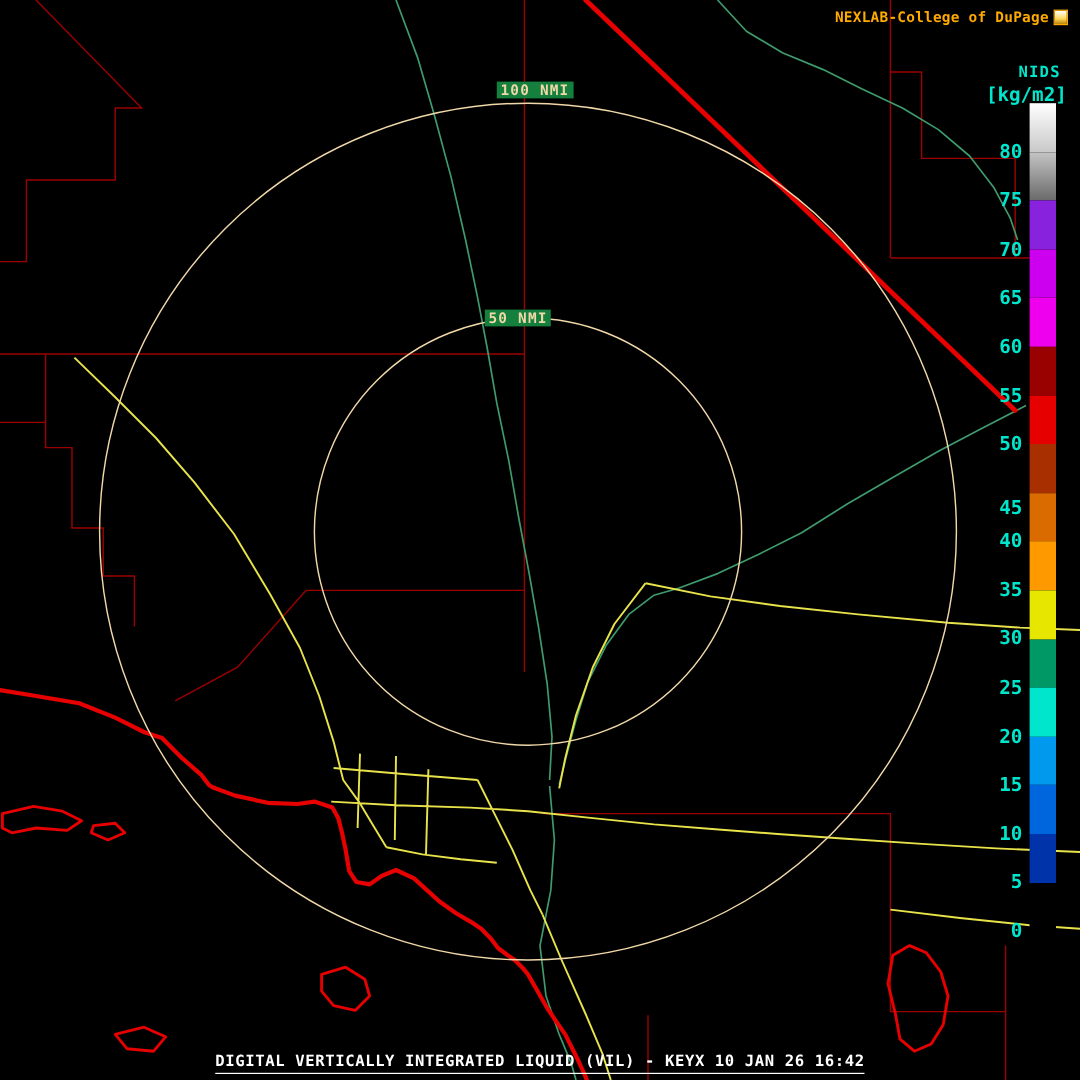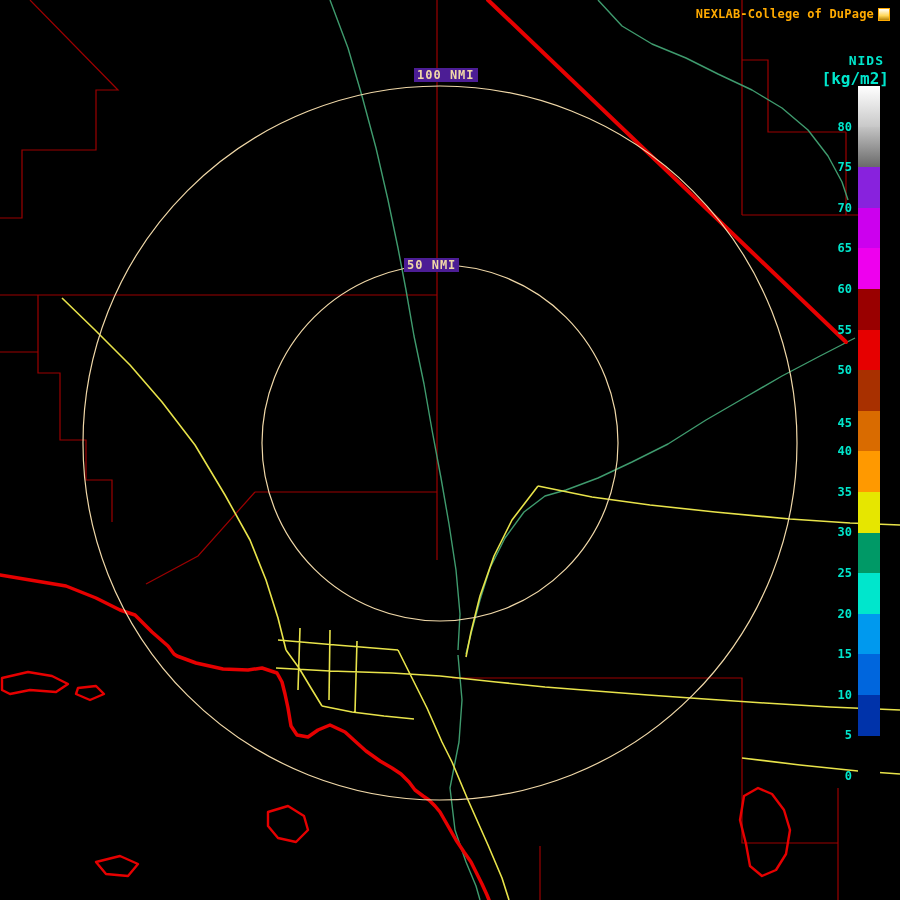--- a/index.html
+++ b/index.html
@@ -13,21 +13,21 @@
   .county{stroke:var(--c-county);stroke-width:1.2;fill:none;}
   .coast{stroke:var(--c-coast);stroke-width:3.5;fill:none;stroke-linejoin:round;stroke-linecap:round;}
   .stateline{stroke:var(--c-coast);stroke-width:4;fill:none;stroke-linecap:round;}
   .water{stroke:var(--c-coast);stroke-width:2.4;fill:none;stroke-linejoin:round;}
   .road{stroke:var(--c-road);stroke-width:1.6;fill:none;stroke-linejoin:round;}
   .river{stroke:var(--c-river);stroke-width:1.4;fill:none;stroke-linejoin:round;}
   .ring{stroke:var(--c-ring);stroke-width:1.2;fill:none;}
   
   .ring-label{
     position:absolute;color:var(--c-ring);font-weight:bold;font-size:12px;
-    background:#4c1d95;padding:0 3px;letter-spacing:1px;white-space:nowrap;
+    background:#15803d;padding:0 3px;letter-spacing:1px;white-space:nowrap;
   }
   .brand{
     position:absolute;top:7px;right:26px;color:var(--c-brand-text);
     font-size:12px;font-weight:bold;white-space:nowrap;letter-spacing:0.2px;
   }
   .brand-glyph{
     position:absolute;top:8px;right:10px;width:10px;height:11px;
     border:1px solid var(--c-brand-text);
     background:linear-gradient(180deg,#ffffff 0%,#ffd75a 60%,#b8860b 100%);
   }
@@ -39,21 +39,21 @@
     position:absolute;top:69px;right:11px;color:var(--c-tick-text);
     font-size:16px;font-weight:bold;
   }
   .colorbar{
     position:absolute;top:86px;right:20px;width:22px;height:690px;
     display:flex;flex-direction:column;
   }
   .cb-seg{flex:1 1 auto;width:100%;}
   .cb-tick{
     position:absolute;right:48px;width:26px;text-align:right;
-    color:var(--c-tick-text);font-size:12px;font-weight:bold;line-height:16px;
+    color:var(--c-tick-text);font-size:16px;font-weight:bold;line-height:16px;
   }
   .footer-title{
     position:absolute;bottom:5px;left:50%;transform:translateX(-50%);
     color:var(--c-title-text);font-size:13px;font-weight:bold;white-space:nowrap;
     letter-spacing:0.5px;border-bottom:1px solid var(--c-title-text);padding-bottom:2px;
   }
 </style>
 </head>
 <body>
 
@@ -155,14 +155,15 @@
       <div class="cb-tick" style="top: 483.882px;">35</div>
       <div class="cb-tick" style="top: 524.471px;">30</div>
       <div class="cb-tick" style="top: 565.059px;">25</div>
       <div class="cb-tick" style="top: 605.647px;">20</div>
       <div class="cb-tick" style="top: 646.235px;">15</div>
       <div class="cb-tick" style="top: 686.824px;">10</div>
       <div class="cb-tick" style="top: 727.412px;">5</div>
       <div class="cb-tick" style="top: 768px;">0</div>
     </div>
 
+  <div class="footer-title">DIGITAL VERTICALLY INTEGRATED LIQUID (VIL) - KEYX 10 JAN 26 16:42</div>
 
 </div>
 
 </body></html>

